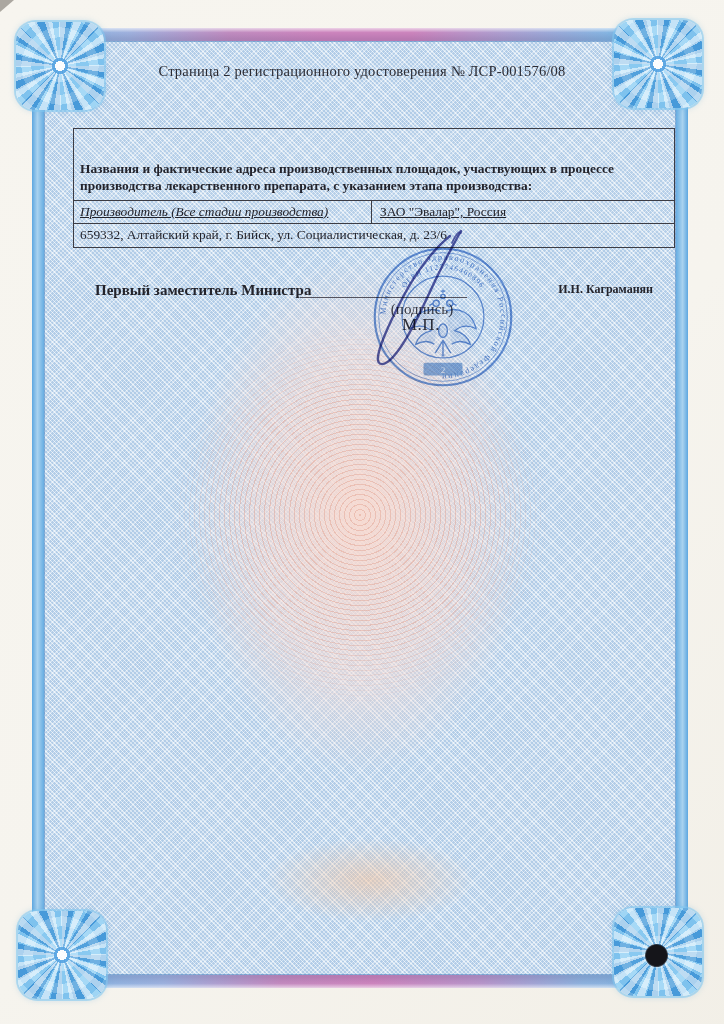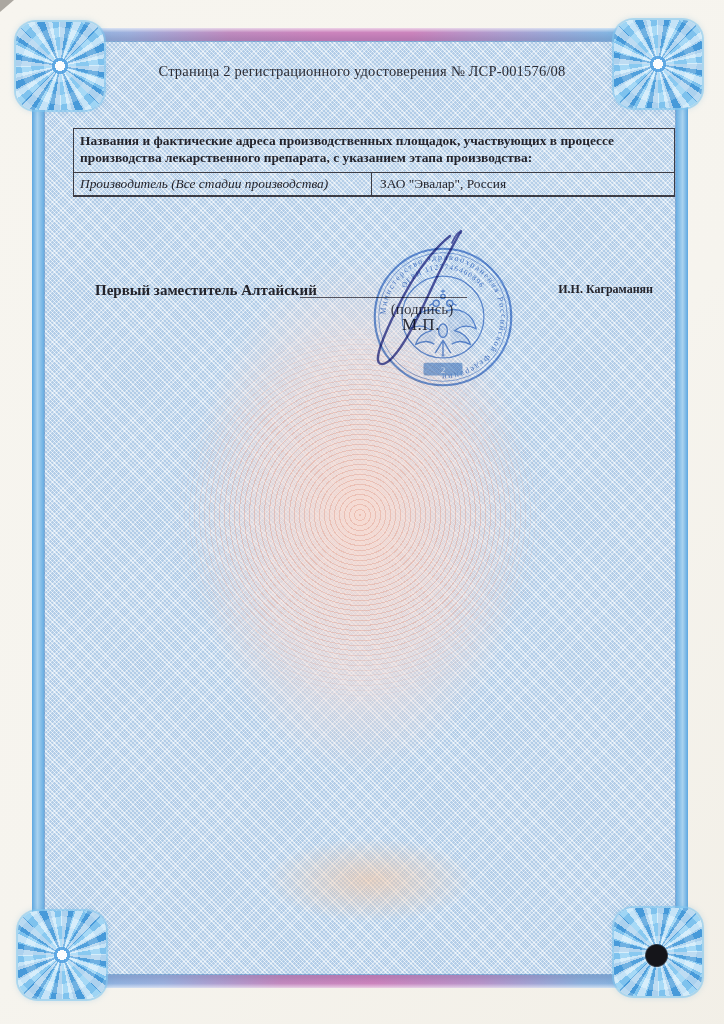--- a/index.html
+++ b/index.html
@@ -82,23 +82,23 @@
   .page-header{
     position:absolute;left:0;top:63px;width:724px;text-align:center;
     font-size:14.5px;color:#2b2b33;letter-spacing:.2px;
   }
   .m-table{
     position:absolute;left:73px;top:128px;width:600px;
     border:1.6px solid #3c3c44;color:#23232b;font-size:13.4px;line-height:1.3;
     background:rgba(255,255,255,.06);
   }
   .m-table .thead{
-    padding:3px 8px 5px 6px;font-weight:bold;border-bottom:1.4px solid #3c3c44;
-  }
-  .m-table .row2{display:flex;border-bottom:1.4px solid #3c3c44;}
+    padding:3px 8px 5px 6px;font-weight:bold;border-bottom:1.4px solid #3c3c44;margin-top:28px;
+  }
+  .m-table .row2{display:flex;border-bottom:1.4px solid #3c3c44;text-decoration:underline;}
   .m-table .cell-stage{
     width:298px;box-sizing:border-box;border-right:1.4px solid #3c3c44;
     padding:2px 6px 3px 6px;font-style:italic;
   }
   .m-table .cell-manufacturer{flex:1;padding:2px 6px 3px 8px;}
   .m-table .row3{padding:2px 6px 3px 6px;}
   .sig-title{
     position:absolute;left:95px;top:282px;font-weight:bold;font-size:15px;color:#23232b;
   }
   .sig-line{
@@ -150,23 +150,24 @@
   <div class="rosette br"></div>
 
   <div class="page-header">Страница  2 регистрационного удостоверения № ЛСР-001576/08</div>
 
   <div class="m-table">
     <div class="thead">Названия и фактические адреса производственных площадок, участвующих в процессе производства лекарственного препарата, с указанием этапа производства:</div>
     <div class="row2">
       <div class="cell-stage">Производитель (Все стадии производства)</div>
       <div class="cell-manufacturer">ЗАО "Эвалар", Россия</div>
     </div>
+    <div class="row3">659332, Алтайский край, г. Бийск, ул. Социалистическая, д. 23/6</div>
   </div>
 
-  <div class="sig-title">Первый заместитель Алтайский</div>
+  <div class="sig-title">Первый заместитель Министра</div>
   <div class="sig-line"></div>
   <div class="sig-caption">(подпись)</div>
   <div class="seal-mark">М.П.</div>
   <div class="sig-name">И.Н. Каграманян</div>
 
   <svg class="stamp" viewBox="0 0 160 160">
     <defs>
       <path id="ringPath" d="M 21,80 A 59,59 0 1 1 139,80 A 59,59 0 1 1 21,80" fill="none"></path>
       <path id="ogrnPath" d="M 37.6,55.5 A 49,49 0 0 1 122.4,55.5" fill="none"></path>
     </defs>

